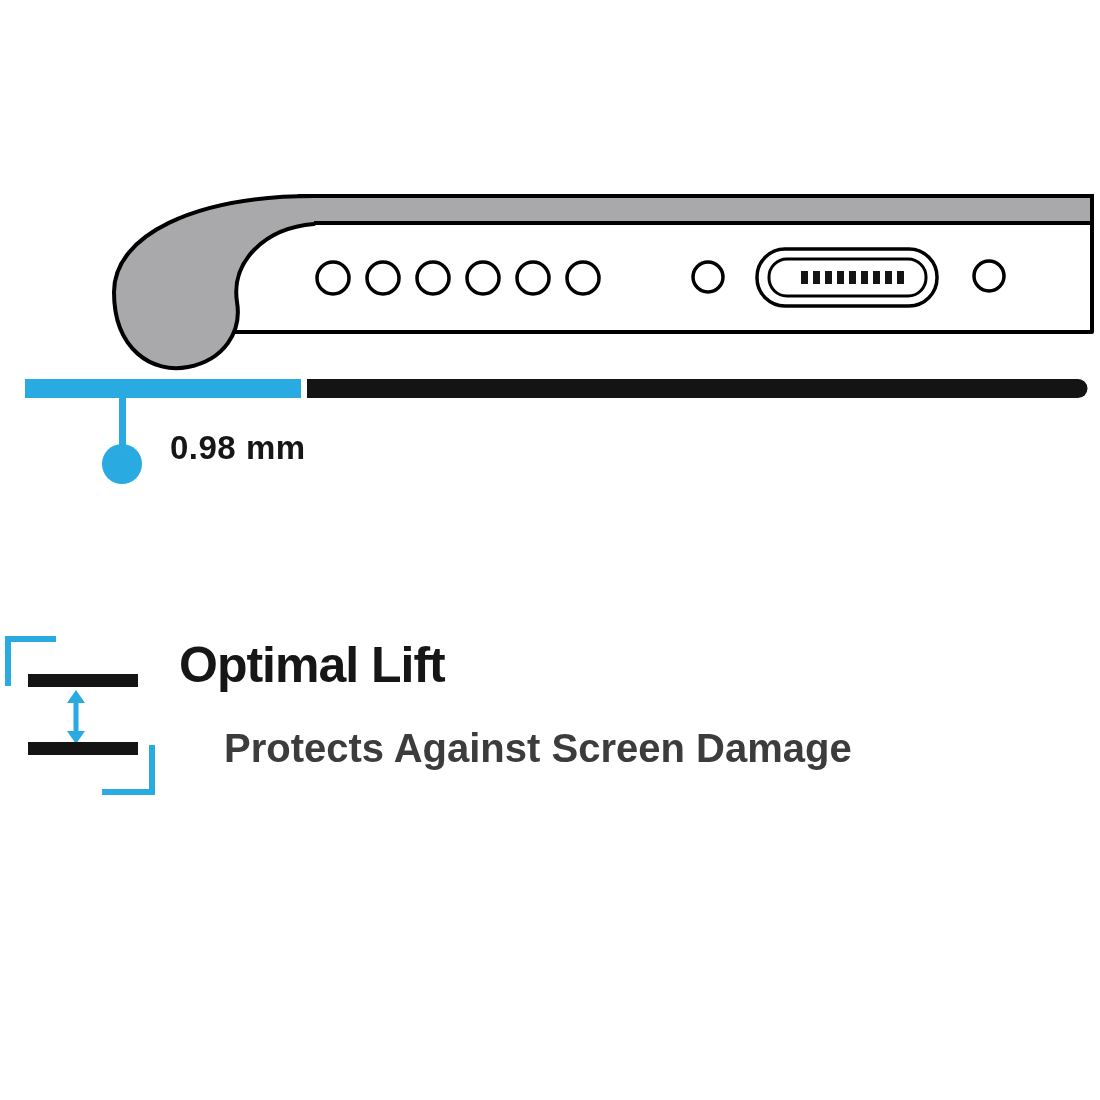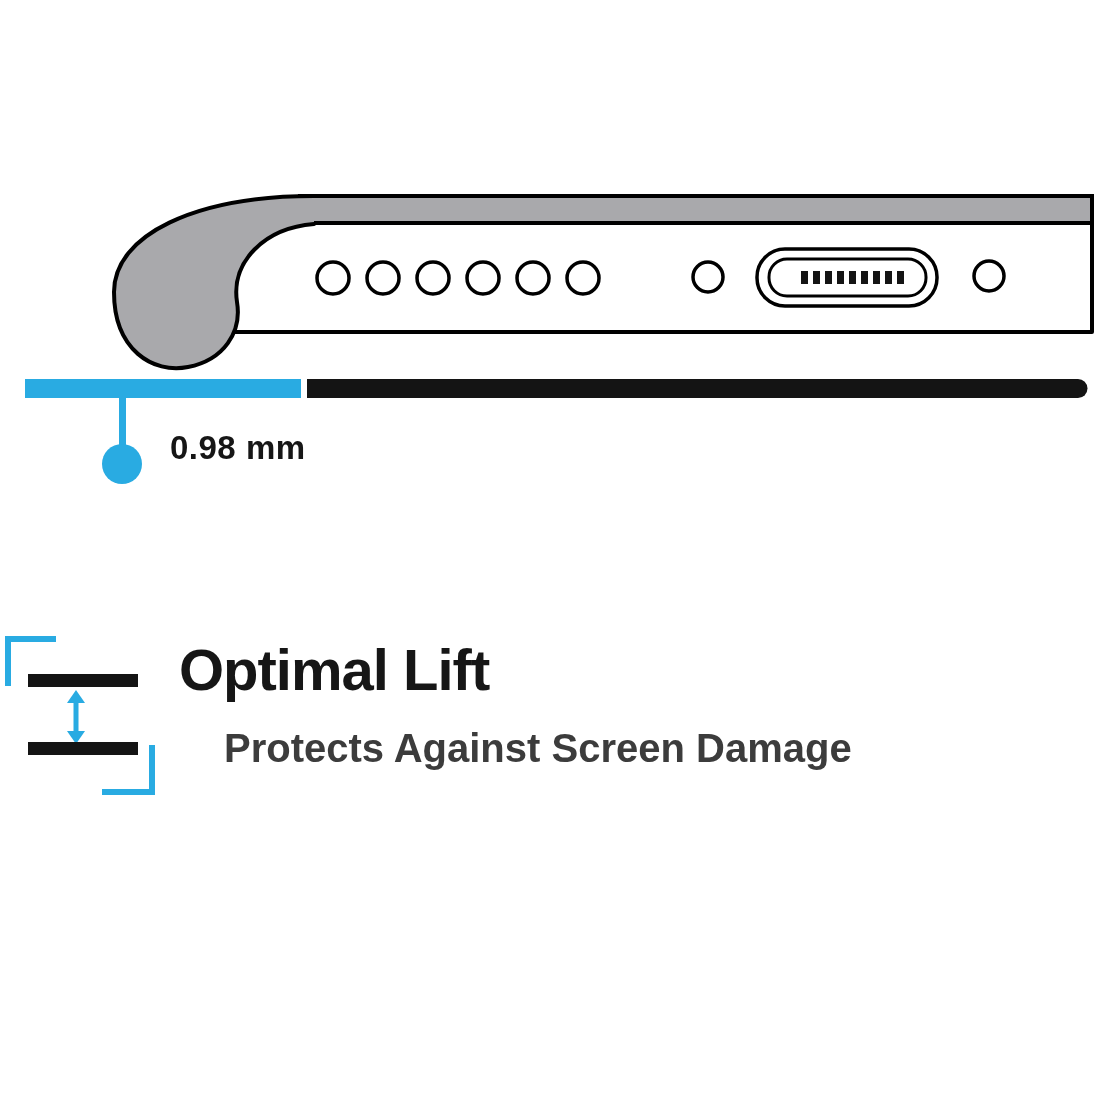--- a/index.html
+++ b/index.html
@@ -23,21 +23,21 @@
   .edge{stroke:var(--outline);stroke-width:4;fill:none;stroke-linecap:round;stroke-linejoin:round;}
   .hole{fill:#ffffff;stroke:var(--outline);stroke-width:3.5;}
   .thin{stroke-width:3;}
   .pin{fill:var(--bar-black);}
   .accent-fill{fill:var(--accent);}
   .accent-line{stroke:var(--accent);stroke-width:6;fill:none;}
   .black-fill{fill:var(--bar-black);}
 
   
   .measure-label{left:170px;top:429px;font-size:33px;font-weight:bold;color:var(--title);letter-spacing:.5px;white-space:nowrap;}
-  .feature-title{left:179px;top:636px;font-size:58px;font-weight:bold;color:var(--title);letter-spacing:-1px;white-space:nowrap;}
+  .feature-title{left:179px;top:636px;font-size:50px;font-weight:bold;color:var(--title);letter-spacing:-1px;white-space:nowrap;}
   .feature-subtitle{left:182px;top:726px;font-size:40px;font-weight:600;color:var(--subtitle);letter-spacing:0;white-space:nowrap;margin-left:42px;}
 </style>
 </head>
 <body style="background: rgb(255, 255, 255);">
 
 <div class="canvas">
 
   <svg class="abs" style="left:0;top:0" width="1100" height="1100" viewBox="0 0 1100 1100" aria-hidden="true">
 
     <g>

